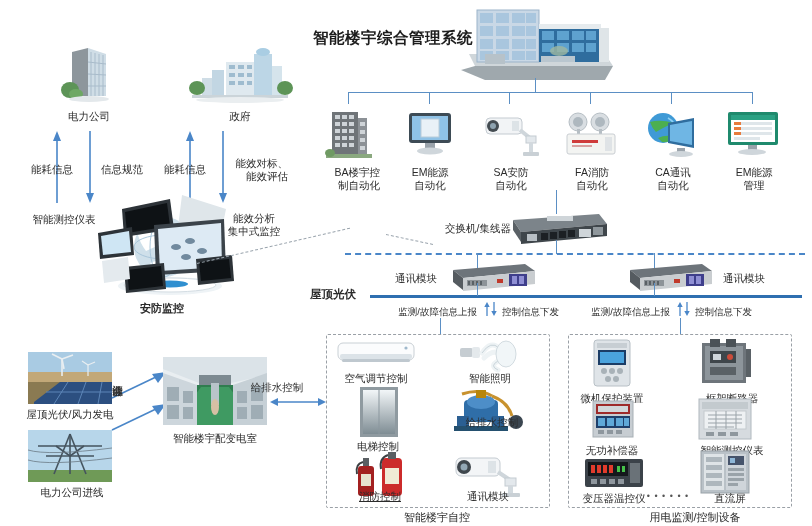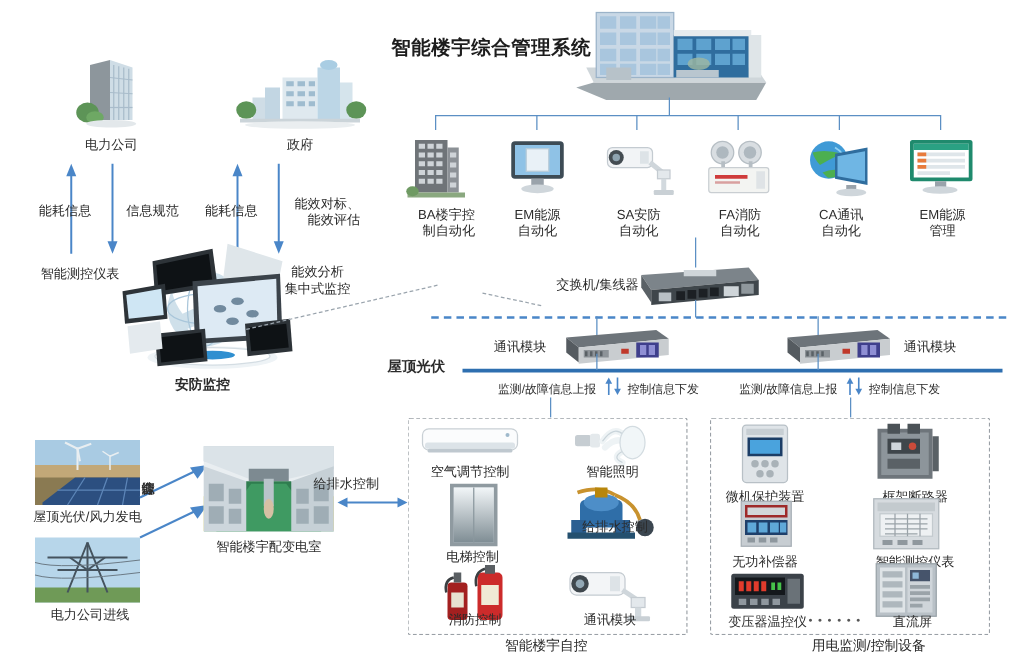--- a/index.html
+++ b/index.html
@@ -571,21 +571,21 @@
   <rect x="6" y="14" width="16" height="30" rx="3" fill="#a32020"></rect>
   <rect x="9" y="22" width="10" height="12" fill="#e7e2d0"></rect>
   <rect x="11" y="6" width="6" height="8" fill="#5a5f63"></rect>
   <path d="M11 10 q-8 2 -6 12" stroke="#3b3f42" stroke-width="2" fill="none"></path>
   <rect x="30" y="6" width="20" height="38" rx="4" fill="#cc2b2b"></rect>
   <rect x="33" y="16" width="14" height="16" fill="#f0ead6"></rect>
   <rect x="36" y="0" width="8" height="7" fill="#5a5f63"></rect>
   <path d="M36 3 q-9 3 -7 14" stroke="#3b3f42" stroke-width="2" fill="none"></path>
 </svg>
 </div>
-<div class="lbl" style="left:340px;top:490px;width:80px;">消防控制</div>
+<div class="lbl" style="left:340px;top:490px;width:80px;text-decoration:underline;">消防控制</div>
 
 <div class="ico" style="left:450px;top:452px;">
 <svg width="72" height="46" viewBox="0 0 72 46">
   <rect x="6" y="6" width="44" height="18" rx="5" fill="#f3f5f7" stroke="#c4cbd1"></rect>
   <circle cx="14" cy="15" r="7" fill="#3f474d"></circle>
       <circle cx="14" cy="15" r="3.5" fill="#93a8b5"></circle>
   <rect x="38" y="9" width="8" height="12" fill="#dde3e7"></rect>
   <path d="M48 20 L60 28" stroke="#cfd6db" stroke-width="4" fill="none"></path>
   <rect x="55" y="26" width="11" height="8" stroke="#c4cbd1" fill="#e3e8ec"></rect>
   <rect x="58" y="34" width="5" height="8" fill="#d2d9de"></rect>

